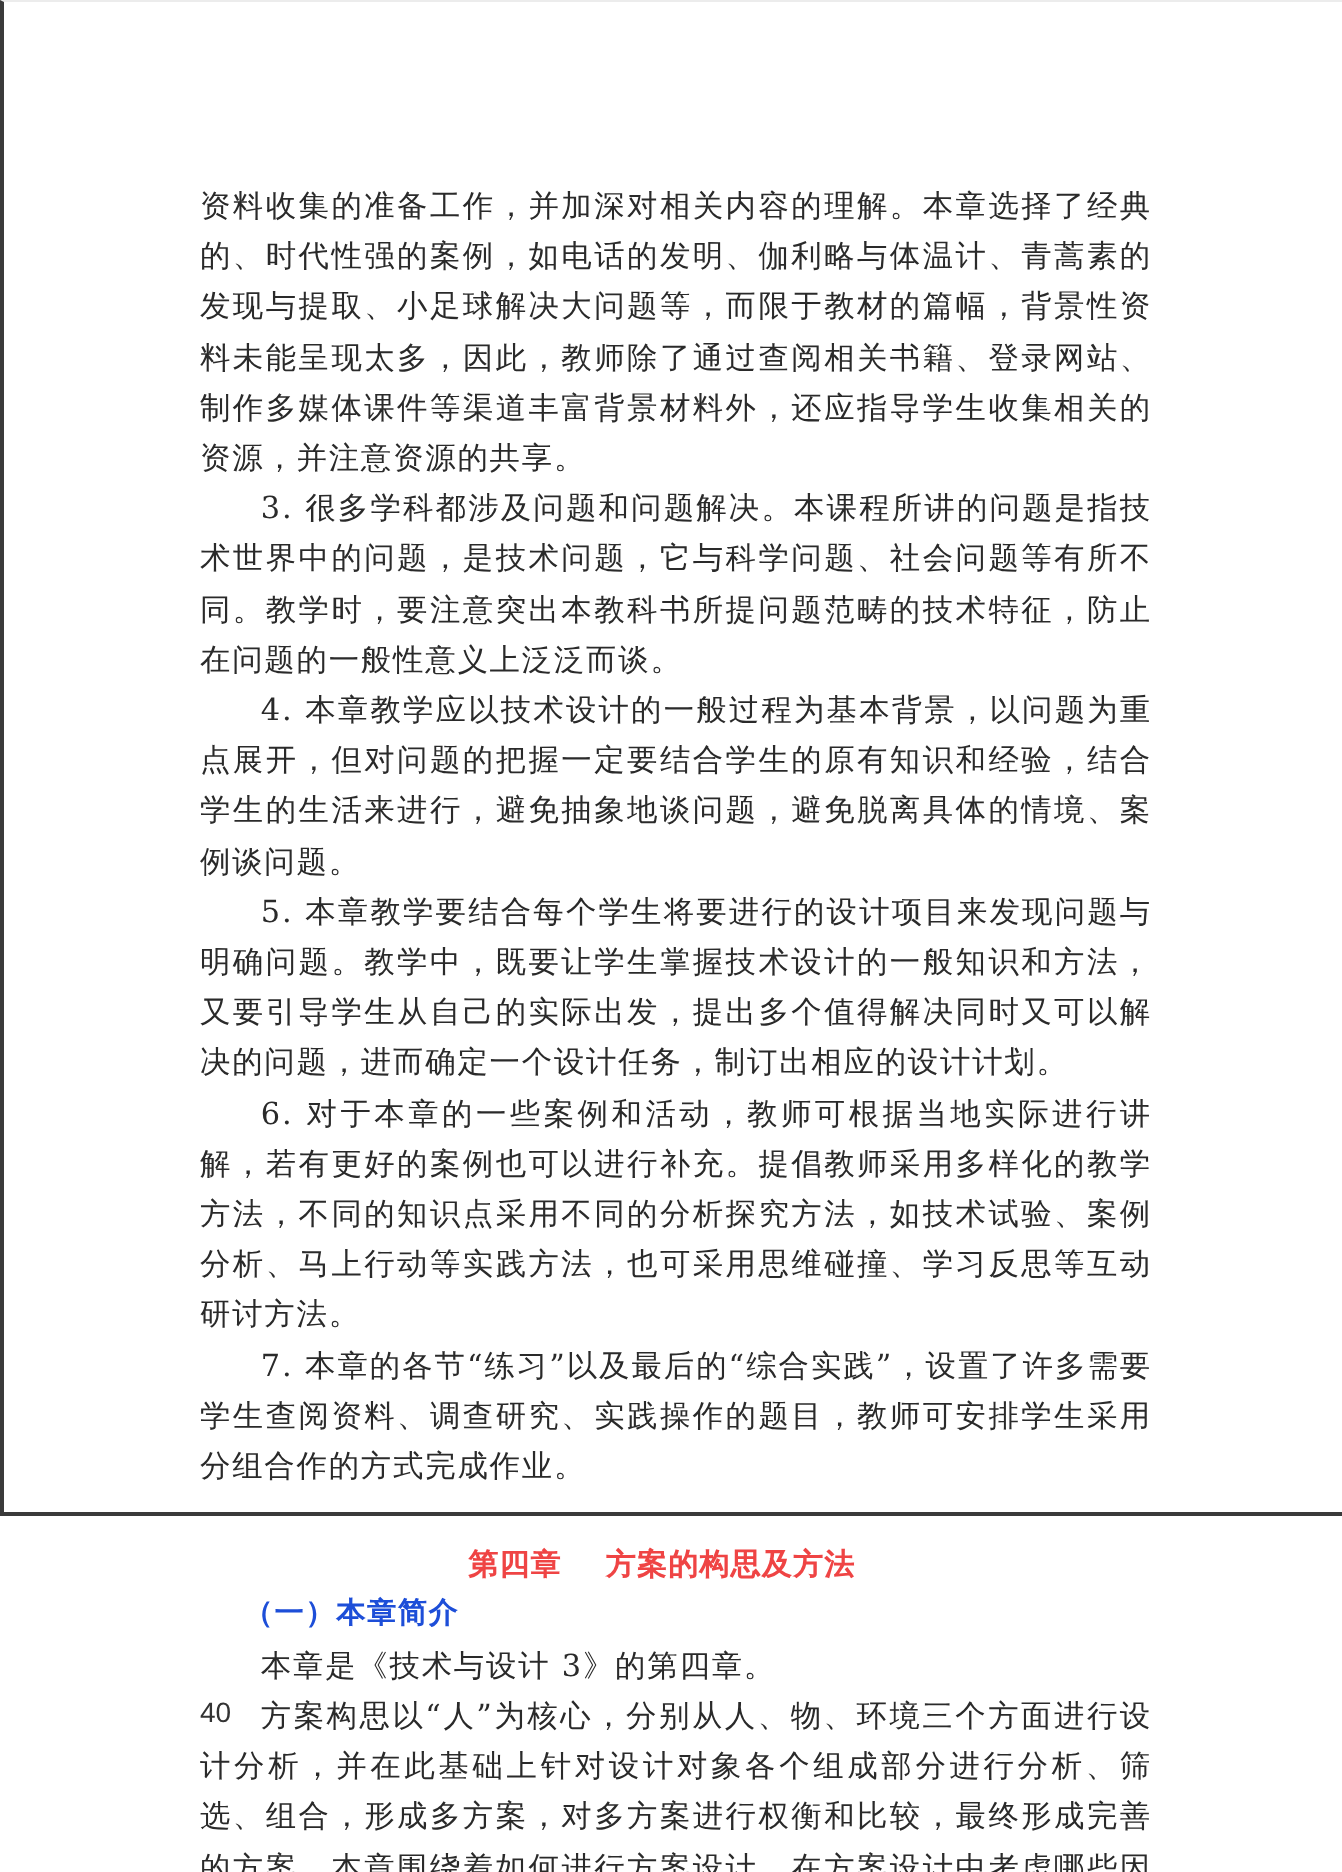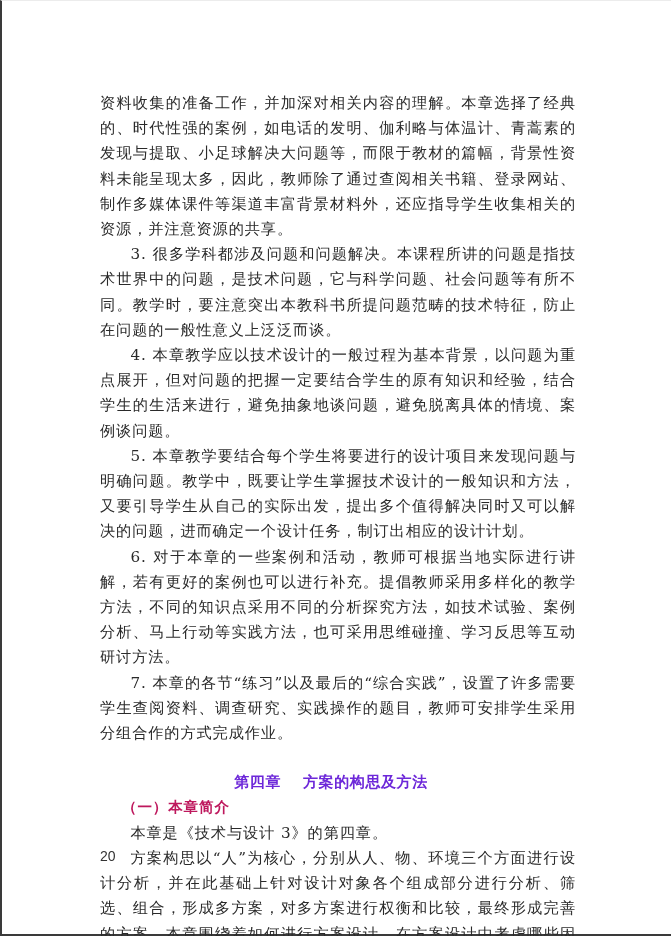--- a/index.html
+++ b/index.html
@@ -11,21 +11,21 @@
     width: 671px;
     height: 936px;
     position: relative;
     overflow: hidden;
   }
   .page {
     position: absolute;
     left: 0;
     top: 0;
     width: 671px;
-    height: 936px;
+    height: 758px;
     background: #ffffff;
     border-left: 2px solid #3a3a3a;
     border-bottom: 2px solid #3a3a3a;
     border-top: 1px solid #ececec;
     box-sizing: border-box;
   }
   .body-text {
     position: absolute;
     left: 98px;
     top: 90px;
@@ -45,34 +45,34 @@
   .indent {
     text-indent: 2em;
   }
   .chapter-title {
     margin: 24px 0 0 0;
     text-align: center;
     font-family: "DejaVu Sans", "Liberation Sans", sans-serif;
     font-size: 15px;
     line-height: 25.2px;
     letter-spacing: 0.6px;
-    color: #6d28d9;
+    color: #ef4444;
     padding-right: 14px;
   }
   .chapter-title .gap {
     display: inline-block;
     width: 22px;
   }
   .section-title {
     margin: 0;
     padding-left: 22px;
     font-family: "DejaVu Sans", "Liberation Sans", sans-serif;
     font-size: 14.5px;
     line-height: 25.2px;
-    color: #be185d;
+    color: #1d4ed8;
   }
   .page-number {
     position: absolute;
     left: 98px;
     top: 847px;
     font-family: "Liberation Sans", "DejaVu Sans", sans-serif;
     font-size: 14px;
     color: #333333;
   }
 </style>
@@ -91,14 +91,14 @@
     <h2 class="chapter-title">
       <span>第四章</span><span class="gap"></span><span>方案的构思及方法</span>
     </h2>
 
     <h3 class="section-title">（一）本章简介</h3>
 
     <p class="para indent">本章是《技术与设计 3》的第四章。</p>
     <p class="para indent">方案构思以“人”为核心，分别从人、物、环境三个方面进行设计分析，并在此基础上针对设计对象各个组成部分进行分析、筛选、组合，形成多方案，对多方案进行权衡和比较，最终形成完善的方案。本章围绕着如何进行方案设计，在方案设计中考虑哪些因素，如何实现合理的人机关系，完善设计为目标，</p>
   </div>
 
-  <div class="page-number">20</div>
+  <div class="page-number">40</div>
 </div>
 
 </body></html>

